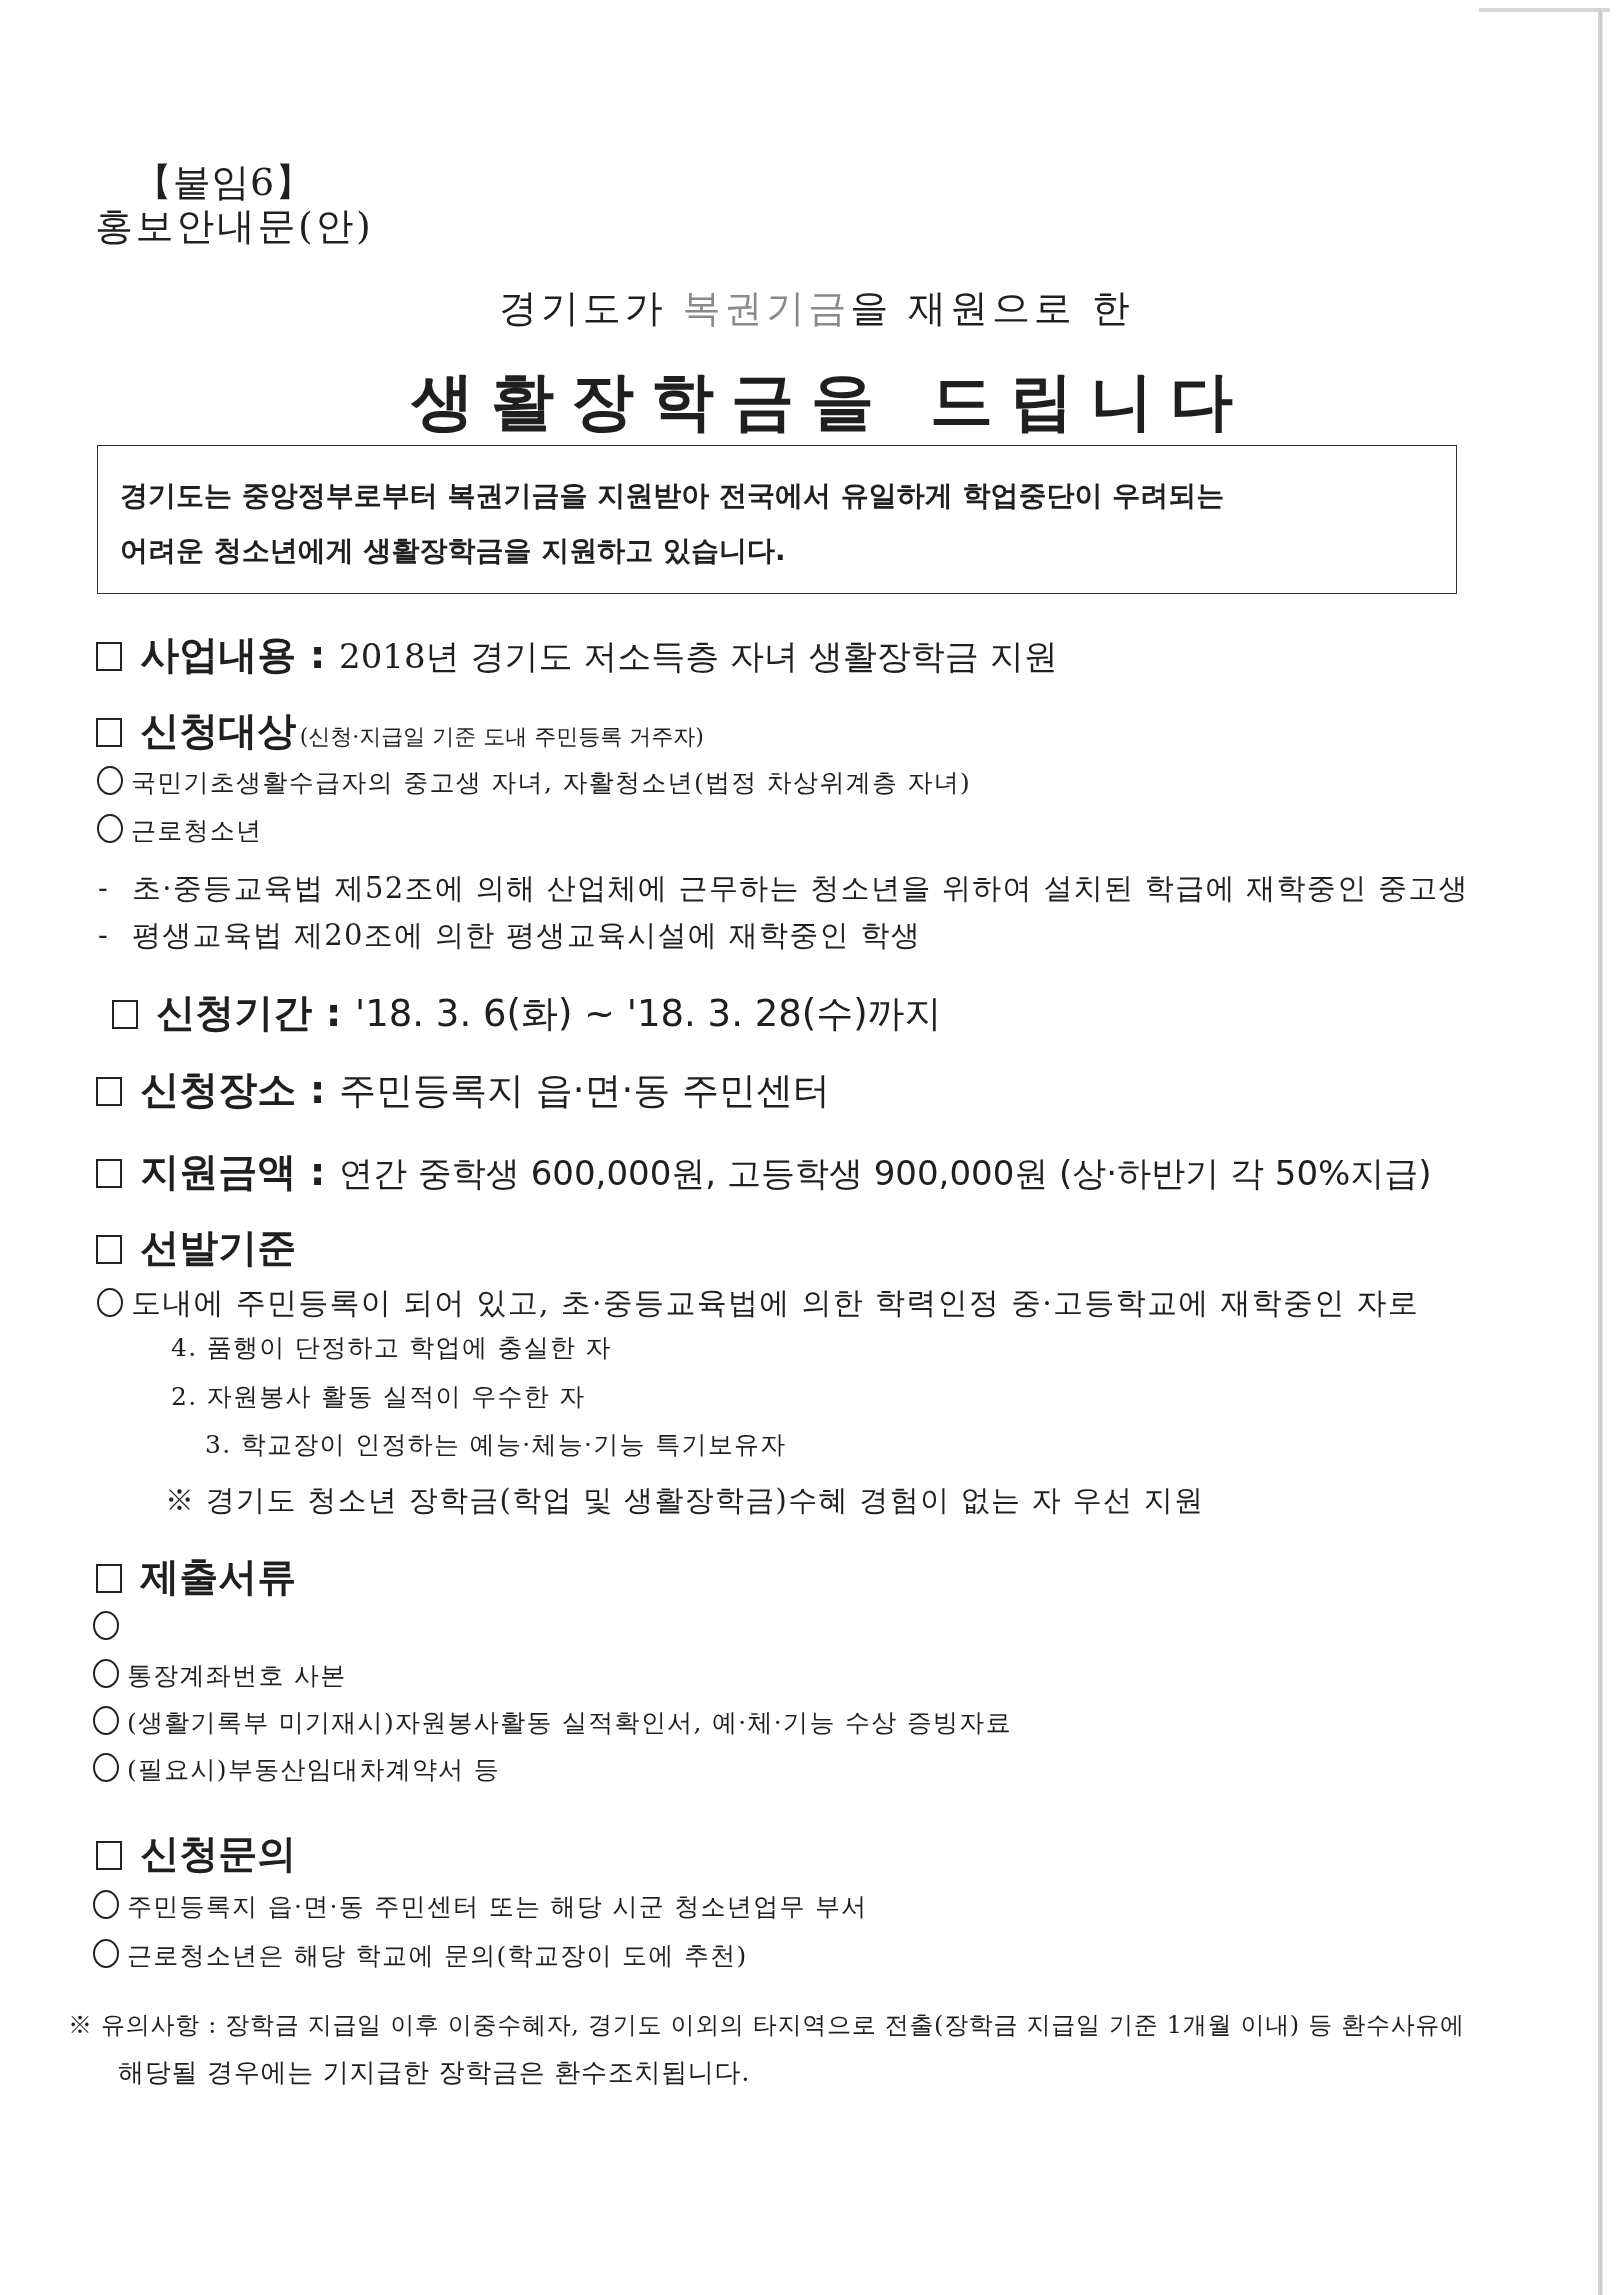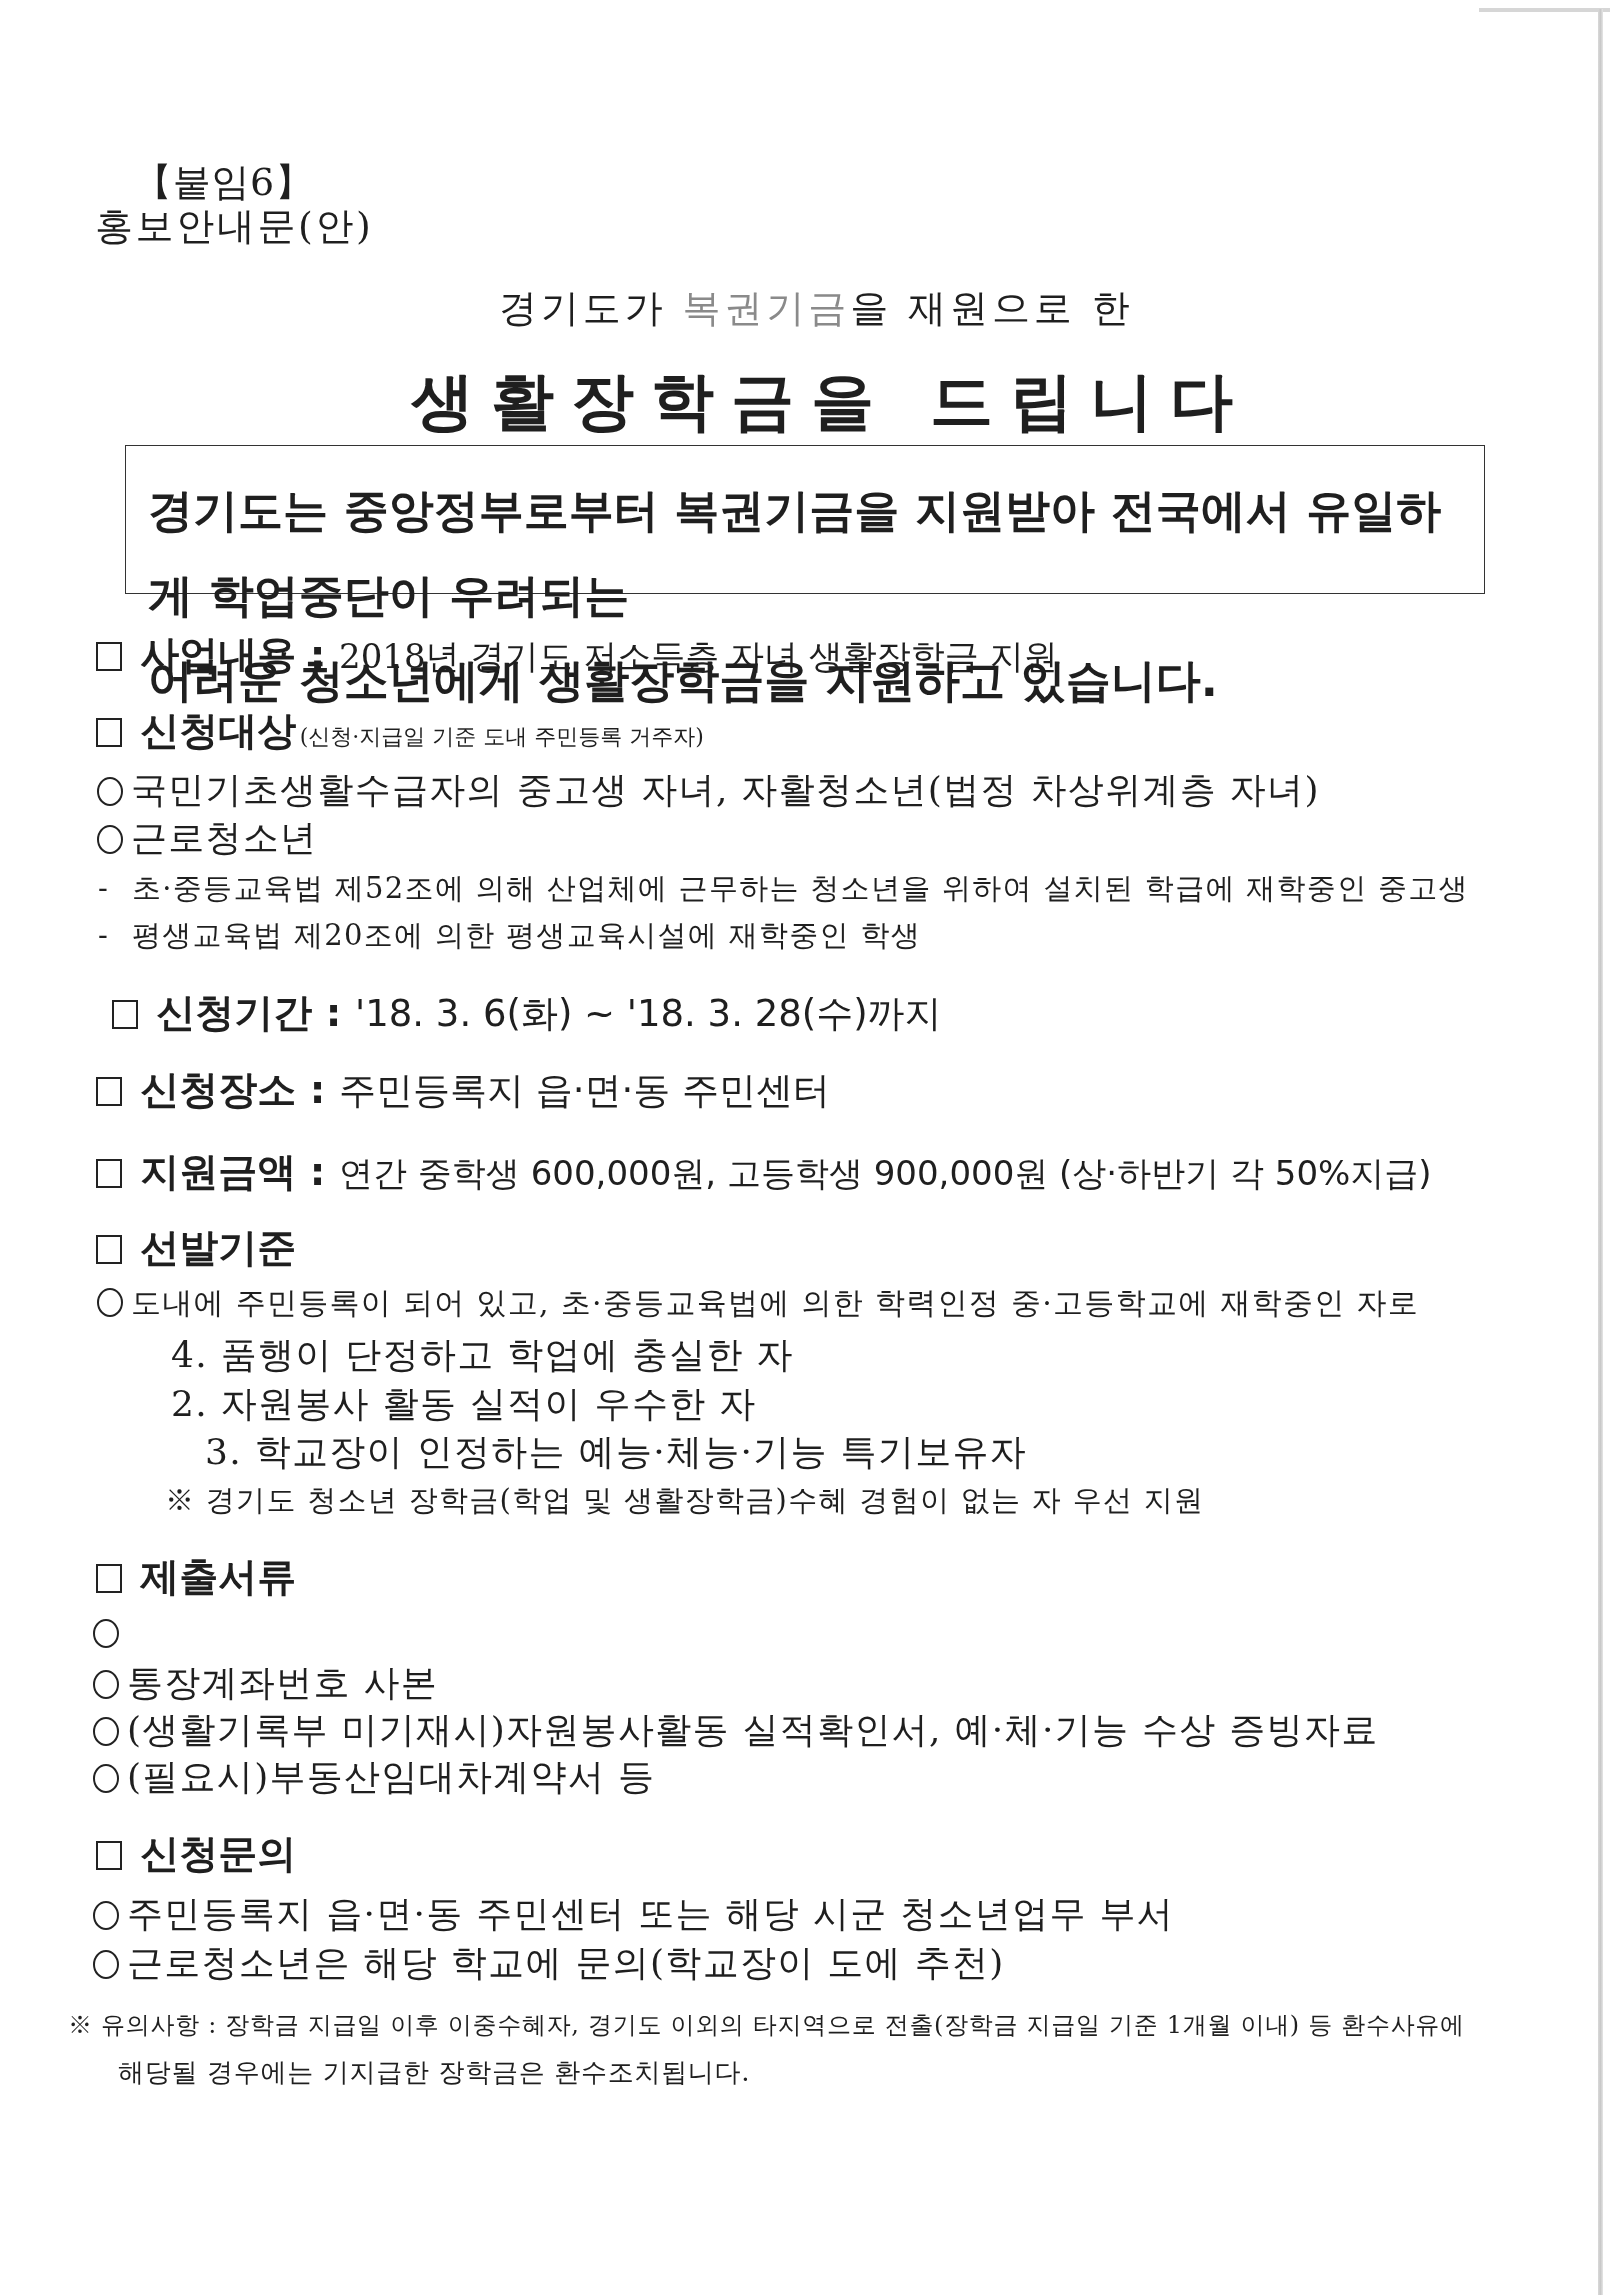--- a/index.html
+++ b/index.html
@@ -17,35 +17,35 @@
     .attach-label { left: 134px; top: 157px; font-size: 38px; letter-spacing: 0.7px; }
     .doc-subtitle { left: 95px; top: 201px; font-size: 38px; letter-spacing: 2.6px; }
 
     .title-line1 { left: 499px; top: 283px; font-family: "DejaVu Sans", sans-serif; font-size: 38px; letter-spacing: 3.9px; }
     .title-line1 .grey { color: #8a8a8a; }
     .title-line2 { left: 411px; top: 359px; font-family: "DejaVu Sans", sans-serif; font-size: 63px; font-weight: bold; letter-spacing: 17px; }
 
     .intro-box {
       position: absolute; left: 97px; top: 445px; width: 1360px; height: 149px;
       border: 1.3px solid #333; box-sizing: border-box;
-      font-family: "DejaVu Sans", sans-serif; font-size: 45px; font-weight: bold;
-      padding: 22px 0 0 22px; line-height: 85px; margin-left: 28px;
+      font-family: "DejaVu Sans", sans-serif; font-size: 28px; font-weight: bold;
+      padding: 22px 0 0 22px; line-height: 55px;
     }
 
     .sec { position: absolute; left: 96px; white-space: nowrap; font-family: "DejaVu Sans", sans-serif; }
     .sec .box {
       display: inline-block; width: 26px; height: 29px; border: 2.6px solid #222;
       box-sizing: border-box; vertical-align: -2.6px; margin-right: 18.3px;
     }
     .sec .h { font-size: 39px; font-weight: bold; }
     .sec .v { font-size: 37px; }
     .sec .vserif { font-family: "DejaVu Serif", serif; font-size: 34px; }
     .sec .small { font-family: "DejaVu Serif", serif; font-size: 22px; text-align: center; }
 
-    .item { position: absolute; white-space: nowrap; font-size: 36px; letter-spacing: 1.3px; }
+    .item { position: absolute; white-space: nowrap; font-size: 25px; letter-spacing: 1.3px; }
     .circle {
       display: inline-block; width: 26px; height: 29px; border: 2px solid #222;
       border-radius: 50%; box-sizing: border-box; vertical-align: -3.9px; margin-right: 7.9px;
     }
     .dash { display: inline-block; width: 18.3px; margin-right: 15.7px; }
     .note { font-size: 29px; }
     .footnote { position: absolute; white-space: nowrap; font-size: 26px; letter-spacing: 0.7px; }
   </style>
 </head>
 <body>

